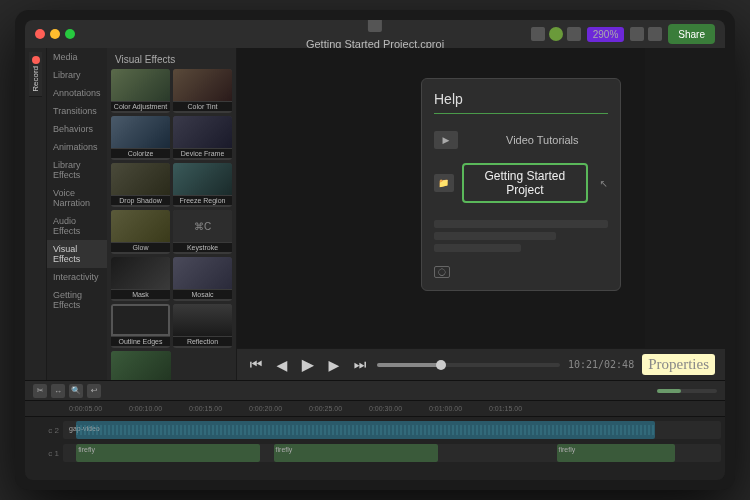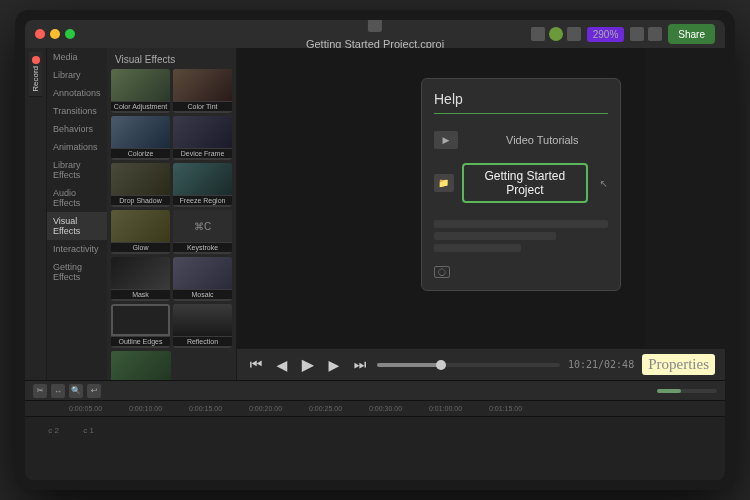--- a/index.html
+++ b/index.html
@@ -403,21 +403,21 @@
     .ruler-mark {
       font-size: 7px;
       color: #666;
       min-width: 60px;
       text-align: left;
     }
 
     .timeline-tracks {
       flex: 1;
       display: flex;
-      flex-direction: row;
+      flex-direction: column;
       gap: 1px;
       padding: 2px 4px;
     }
 
     .track-row {
       display: flex;
       align-items: center;
       gap: 4px;
       height: 22px;
     }
@@ -519,20 +519,21 @@
         <div class="panel-inner">
 
           <div class="media-list">
             <div class="media-item">Media</div>
             <div class="media-item">Library</div>
             <div class="media-item">Annotations</div>
             <div class="media-item">Transitions</div>
             <div class="media-item">Behaviors</div>
             <div class="media-item">Animations</div>
             <div class="media-item">Library Effects</div>
+            <div class="media-item">Voice Narration</div>
             <div class="media-item">Audio Effects</div>
             <div class="media-item active">Visual Effects</div>
             <div class="media-item">Interactivity</div>
             <div class="media-item">Getting Effects</div>
           </div>
 
           <div class="effects-grid">
             <div class="effects-title">Visual Effects</div>
             <div class="effects-row">
               <div class="effect-thumb">

